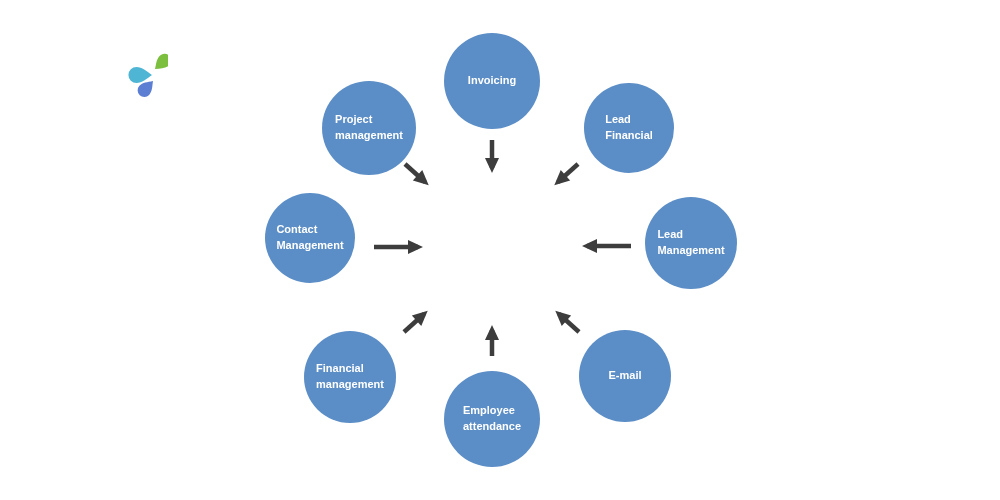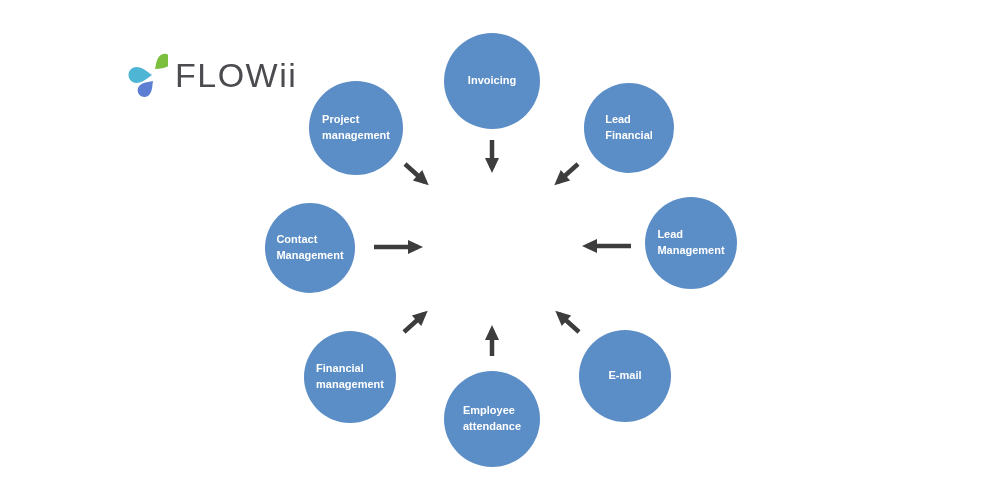--- a/index.html
+++ b/index.html
@@ -84,45 +84,44 @@
 <body>
 
 <div class="canvas">
 
   <div class="logo">
     <svg class="logo-icon" viewBox="0 0 40 50">
       <path class="petal-green" transform="translate(27,19) rotate(48) scale(0.95)" d="M0,0 C3.5,-5 7,-8.5 7,-13.5 A7,7 0 1,0 -7,-13.5 C-7,-8.5 -3.5,-5 0,0 Z"></path>
       <path class="petal-teal" transform="translate(24,25) rotate(-90) scale(1.15)" d="M0,0 C3.5,-5 7,-8.5 7,-13.5 A7,7 0 1,0 -7,-13.5 C-7,-8.5 -3.5,-5 0,0 Z"></path>
       <path class="petal-blue" transform="translate(25,31) rotate(-137) scale(0.95)" d="M0,0 C3.5,-5 7,-8.5 7,-13.5 A7,7 0 1,0 -7,-13.5 C-7,-8.5 -3.5,-5 0,0 Z"></path>
     </svg>
-    <span class="logo-text">FLOWii</span>
   </div>
 
   <svg class="arrow-layer" viewBox="0 0 1000 500">
     <defs>
       <marker id="ah" markerUnits="userSpaceOnUse" markerWidth="18" markerHeight="18" refX="11" refY="8" orient="auto">
         <path class="arrow-head" d="M1,1 L16,8 L1,15 Z"></path>
       </marker>
     </defs>
     <line class="arrow" x1="492" y1="140" x2="492" y2="168" marker-end="url(#ah)"></line>
     <line class="arrow" x1="405" y1="164" x2="425" y2="182" marker-end="url(#ah)"></line>
     <line class="arrow" x1="578" y1="164" x2="558" y2="182" marker-end="url(#ah)"></line>
     <line class="arrow" x1="374" y1="247" x2="418" y2="247" marker-end="url(#ah)"></line>
     <line class="arrow" x1="631" y1="246" x2="587" y2="246" marker-end="url(#ah)"></line>
     <line class="arrow" x1="404" y1="332" x2="424" y2="314" marker-end="url(#ah)"></line>
     <line class="arrow" x1="579" y1="332" x2="559" y2="314" marker-end="url(#ah)"></line>
     <line class="arrow" x1="492" y1="356" x2="492" y2="330" marker-end="url(#ah)"></line>
   </svg>
 
   <div class="node" style="left:444px; top:33px;  width:96px; height:96px;">Invoicing</div>
-  <div class="node" style="left:309px; top:81px;  width:94px; height:94px;">Project
+  <div class="node" style="left:322px; top:81px;  width:94px; height:94px;">Project
 management</div>
   <div class="node" style="left:584px; top:83px;  width:90px; height:90px;">Lead
 Financial</div>
-  <div class="node" style="left:265px; top:203px; width:90px; height:90px;">Contact
+  <div class="node" style="left:265px; top:193px; width:90px; height:90px;">Contact
 Management</div>
   <div class="node" style="left:645px; top:197px; width:92px; height:92px;">Lead
 Management</div>
   <div class="node" style="left:304px; top:331px; width:92px; height:92px;">Financial
 management</div>
   <div class="node" style="left:579px; top:330px; width:92px; height:92px;">E-mail</div>
   <div class="node" style="left:444px; top:371px; width:96px; height:96px;">Employee
 attendance</div>
 
 

